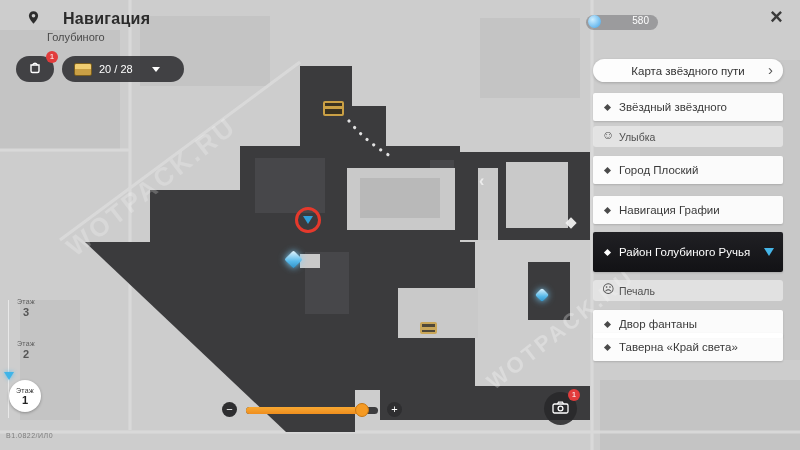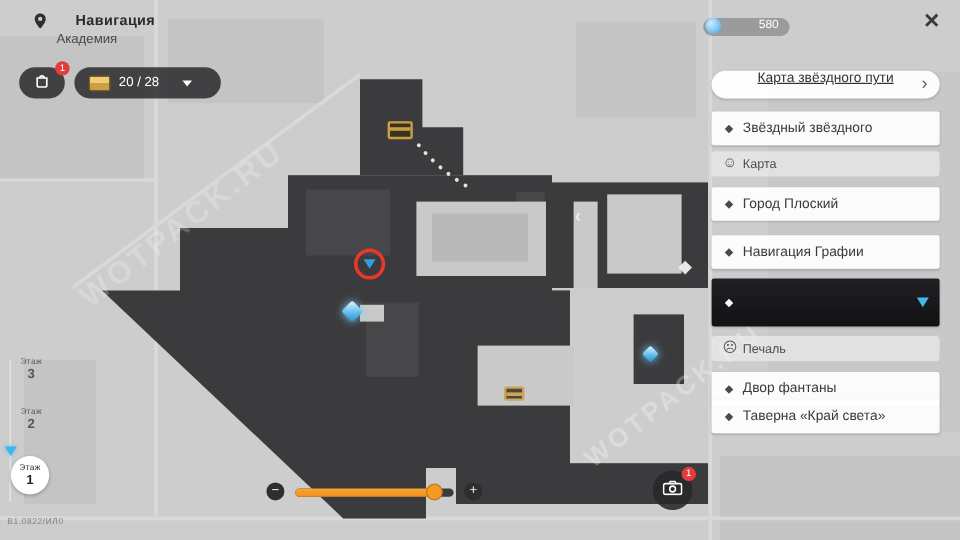--- a/index.html
+++ b/index.html
@@ -3,21 +3,21 @@
 <meta charset="utf-8">
 <style>
   html,body{margin:0;padding:0;background:#888;}
   .stage{position:relative;width:800px;height:450px;overflow:hidden;
          font-family:"Liberation Sans",sans-serif;background:#cdcdcd;user-select:none;}
   .abs{position:absolute;}
 
   
   .hdr{left:26px;top:10px;display:flex;gap:6px;}
   .hdr-txt{display:flex;flex-direction:column;}
-  .hdr-title{font-size:12px;font-weight:bold;color:#2b2b2b;letter-spacing:.3px;padding-left:16px;}
+  .hdr-title{font-size:16px;font-weight:bold;color:#2b2b2b;letter-spacing:.3px;padding-left:16px;}
   .hdr-sub{font-size:11px;color:#4a4a4a;margin-top:3px;}
 
   
   .pill{height:15px;border-radius:9px;background:rgba(95,95,100,.45);
         display:flex;align-items:flex-start;color:#fff;font-size:10px;padding:0 9px 0 2px;gap:5px;}
   .cur-ico{width:13px;height:13px;border-radius:50%;flex:0 0 13px;}
   .cur-blue{background:radial-gradient(circle at 35% 35%,#cdeeff,#3fa3e8);}
   .cur-purple{background:radial-gradient(circle at 35% 35%,#ecd8fd,#9f6ce0);}
   .close-x{left:770px;top:6px;font-size:22px;font-weight:bold;color:#3a3a3a;cursor:pointer;line-height:1;}
 
@@ -28,21 +28,21 @@
   .chest-ico{width:16px;height:11px;border:1px solid #7c5f1e;border-radius:2px;
              background:linear-gradient(180deg,#f0cd72 0 45%,#caa045 45% 100%);}
   .tri-down{width:0;height:0;border-left:4px solid transparent;border-right:4px solid transparent;border-top:5px solid #fff;margin-left:12px;}
   .badge{position:absolute;min-width:12px;height:12px;border-radius:6px;background:#e23c3c;color:#fff;
          font-size:8px;line-height:12px;text-align:center;padding:0 2px;box-sizing:border-box;}
 
   
   .panel{left:593px;top:0;width:190px;}
   .map-btn{position:absolute;left:0;top:59px;width:190px;height:23px;border-radius:12px;
            background:rgba(255,255,255,.95);box-shadow:0 1px 3px rgba(0,0,0,.2);
-           font-size:11.5px;color:#333;display:flex;align-items:flex-start;justify-content:center;cursor:pointer;text-decoration:underline;}
+           font-size:11.5px;color:#333;display:flex;align-items:center;justify-content:center;cursor:pointer;}
   .map-btn-arrow{position:absolute;right:10px;top:2px;font-size:15px;color:#555;}
   .card{position:absolute;left:0;width:190px;height:28px;background:rgba(255,255,255,.93);
         border-radius:2px;box-shadow:0 1px 2px rgba(0,0,0,.15);display:flex;align-items:center;
         font-size:11.5px;color:#3a3a3a;padding-left:26px;box-sizing:border-box;cursor:pointer;}
   .bullet{position:absolute;left:12px;top:50%;width:5px;height:5px;margin-top:-2.5px;
           background:#4a4a4a;transform:rotate(45deg);}
   .section{position:absolute;left:0;width:190px;height:21px;background:rgba(238,238,238,.68);
            border-radius:3px;display:flex;align-items:center;font-size:10.5px;color:#4f4f4f;
            padding-left:26px;box-sizing:border-box;}
   .sec-ico{position:absolute;left:9px;top:3px;font-size:12px;color:#4f4f4f;line-height:1;}
@@ -160,21 +160,21 @@
 
   <div class="abs hdr">
     <span>
       <svg width="15" height="15" viewBox="0 0 15 15">
         <path d="M7.5 1.2 C4.9 1.2 2.9 3.2 2.9 5.8 C2.9 9.2 7.5 13.8 7.5 13.8 C7.5 13.8 12.1 9.2 12.1 5.8 C12.1 3.2 10.1 1.2 7.5 1.2 Z" fill="#2e2e2e"></path>
         <circle cx="7.5" cy="5.8" r="1.8" fill="#cdcdcd"></circle>
       </svg>
     </span>
     <span class="hdr-txt">
       <span class="hdr-title">Навигация</span>
-      <span class="hdr-sub">Академия</span>
+      <span class="hdr-sub">Голубиного</span>
     </span>
   </div>
 
   <div class="abs pill" style="left:586px;top:15px;width:72px;box-sizing:border-box;justify-content:space-between">
     <span class="cur-ico cur-blue"></span>
     <span>580</span>
   </div>
   <div class="abs close-x">×</div>
 
   <div class="abs toolbtn bag-btn">
@@ -198,35 +198,36 @@
       <span class="map-btn-arrow">›</span>
     </div>
 
     <div class="card" style="top:93px">
       <span class="bullet"></span>
       <span>Звёздный звёздного</span>
     </div>
 
     <div class="section" style="top:126px">
       <span class="sec-ico">☺</span>
-      <span>Карта</span>
+      <span>Улыбка</span>
     </div>
 
     <div class="card" style="top:156px">
       <span class="bullet"></span>
       <span>Город Плоский</span>
     </div>
 
     <div class="card" style="top:196px">
       <span class="bullet"></span>
       <span>Навигация Графии</span>
     </div>
 
     <div class="card sel" style="top:232px">
       <span class="bullet"></span>
+      <span>Район Голубиного Ручья</span>
       <span class="sel-cursor"></span>
     </div>
 
     <div class="section" style="top:280px">
       <span class="sec-ico">☹</span>
       <span>Печаль</span>
     </div>
 
     <div class="card" style="top:310px">
       <span class="bullet"></span>

